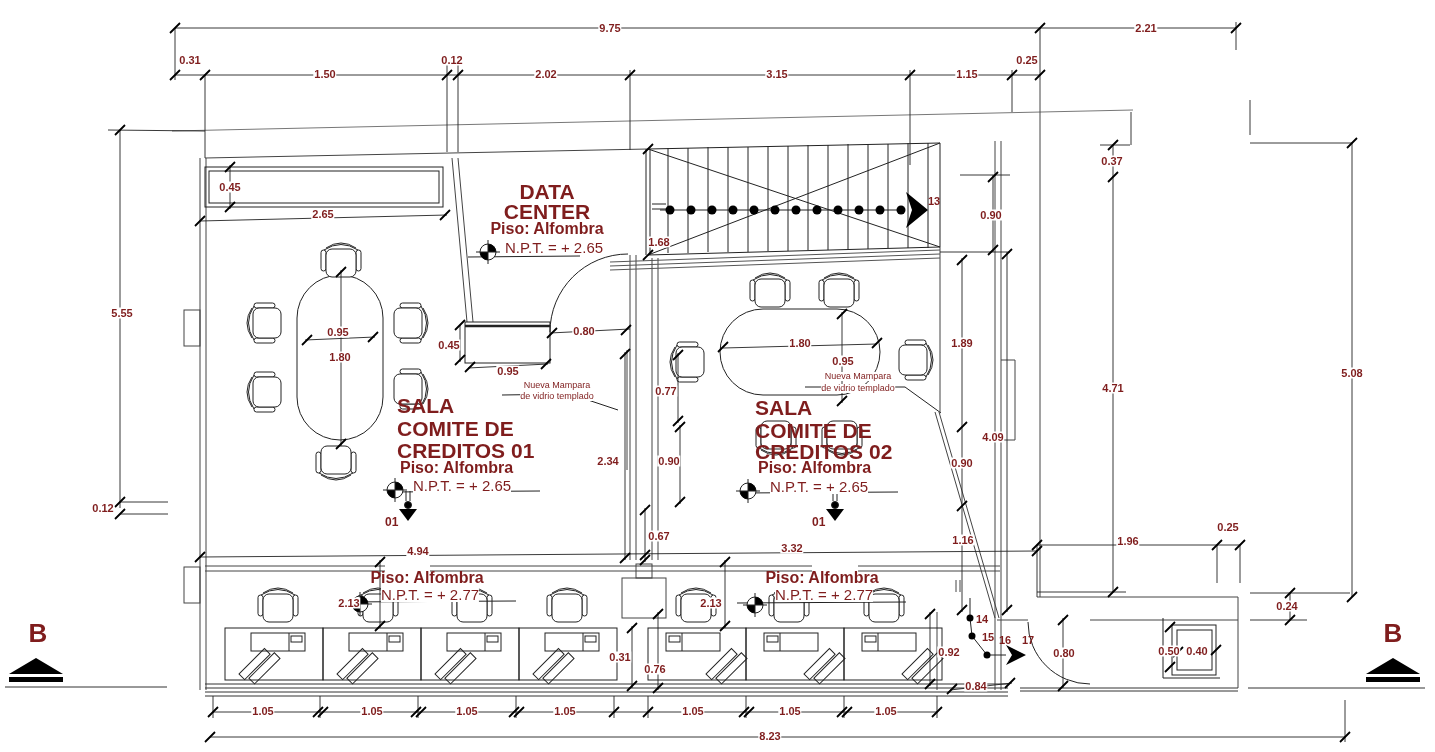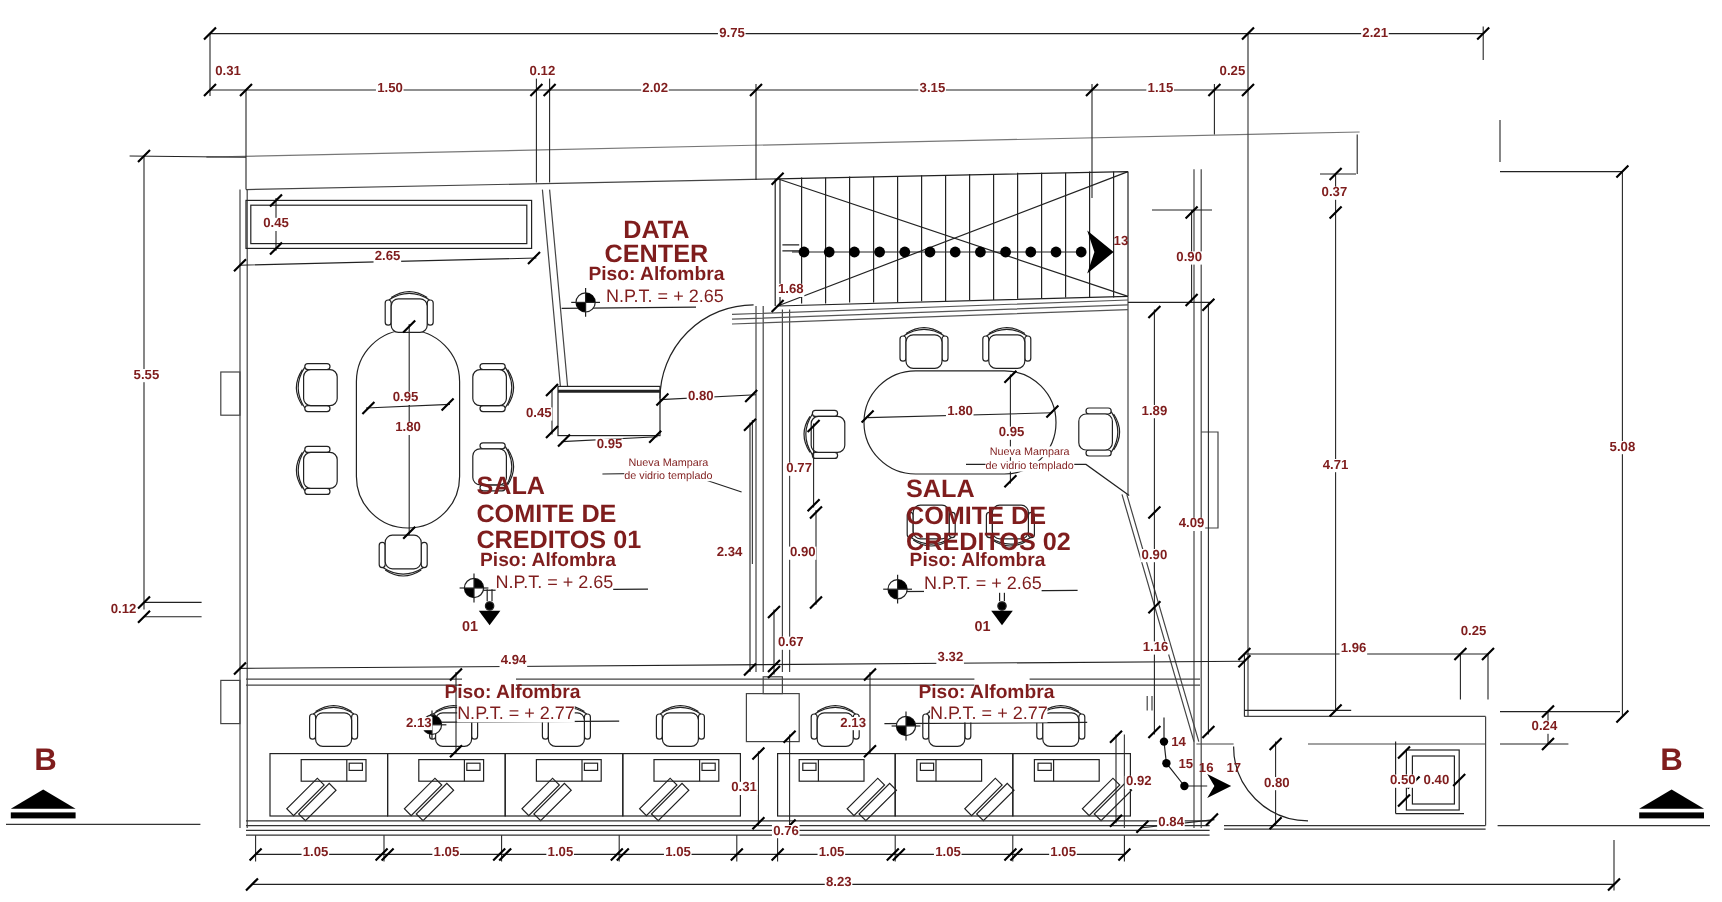--- a/index.html
+++ b/index.html
@@ -289,39 +289,39 @@
 <span class="dim" style="left:962px;top:343px">1.89</span>
 <span class="dim" style="left:993px;top:437px">4.09</span>
 <span class="dim" style="left:962px;top:463px">0.90</span>
 <span class="dim" style="left:963px;top:540px">1.16</span>
 <span class="dim" style="left:1113px;top:388px">4.71</span>
 <span class="dim" style="left:1352px;top:373px">5.08</span>
 <span class="dim" style="left:1128px;top:541px">1.96</span>
 <span class="dim" style="left:1228px;top:527px">0.25</span>
 <span class="dim" style="left:1287px;top:606px">0.24</span>
 <span class="dim" style="left:659px;top:536px">0.67</span>
-<span class="dim" style="left:428px;top:551px">4.94</span>
+<span class="dim" style="left:418px;top:551px">4.94</span>
 <span class="dim" style="left:792px;top:548px">3.32</span>
 <span class="dim" style="left:349px;top:603px">2.13</span>
 <span class="dim" style="left:711px;top:603px">2.13</span>
 <span class="dim" style="left:620px;top:657px">0.31</span>
-<span class="dim" style="left:655px;top:693px">0.76</span>
+<span class="dim" style="left:655px;top:669px">0.76</span>
 <span class="dim" style="left:949px;top:652px">0.92</span>
 <span class="dim" style="left:976px;top:686px">0.84</span>
 <span class="dim" style="left:1064px;top:653px">0.80</span>
 <span class="dim" style="left:1169px;top:651px">0.50</span>
 <span class="dim" style="left:1197px;top:651px">0.40</span>
 <span class="dim" style="left:263px;top:711px">1.05</span>
 <span class="dim" style="left:372px;top:711px">1.05</span>
 <span class="dim" style="left:467px;top:711px">1.05</span>
 <span class="dim" style="left: 565px;top:711px">1.05</span>
 <span class="dim" style="left:693px;top:711px">1.05</span>
 <span class="dim" style="left:790px;top:711px">1.05</span>
 <span class="dim" style="left:886px;top:711px">1.05</span>
-<span class="dim" style="left:699px;top:736px">8.23</span>
+<span class="dim" style="left:770px;top:736px">8.23</span>
 
 <span class="room ctr" style="left:547px;top:181px">DATA</span>
 <span class="room ctr" style="left:547px;top:201px">CENTER</span>
 <span class="room ctr floor" style="left:547px;top:221px">Piso: Alfombra</span>
 <span class="room ctr npt" style="left:554px;top:240px">N.P.T. = + 2.65</span>
 
 <span class="room" style="left:397px;top:395px">SALA</span>
 <span class="room" style="left:397px;top:418px">COMITE DE</span>
 <span class="room" style="left:397px;top:440px">CREDITOS 01</span>
 <span class="room floor" style="left:400px;top:460px">Piso: Alfombra</span>

